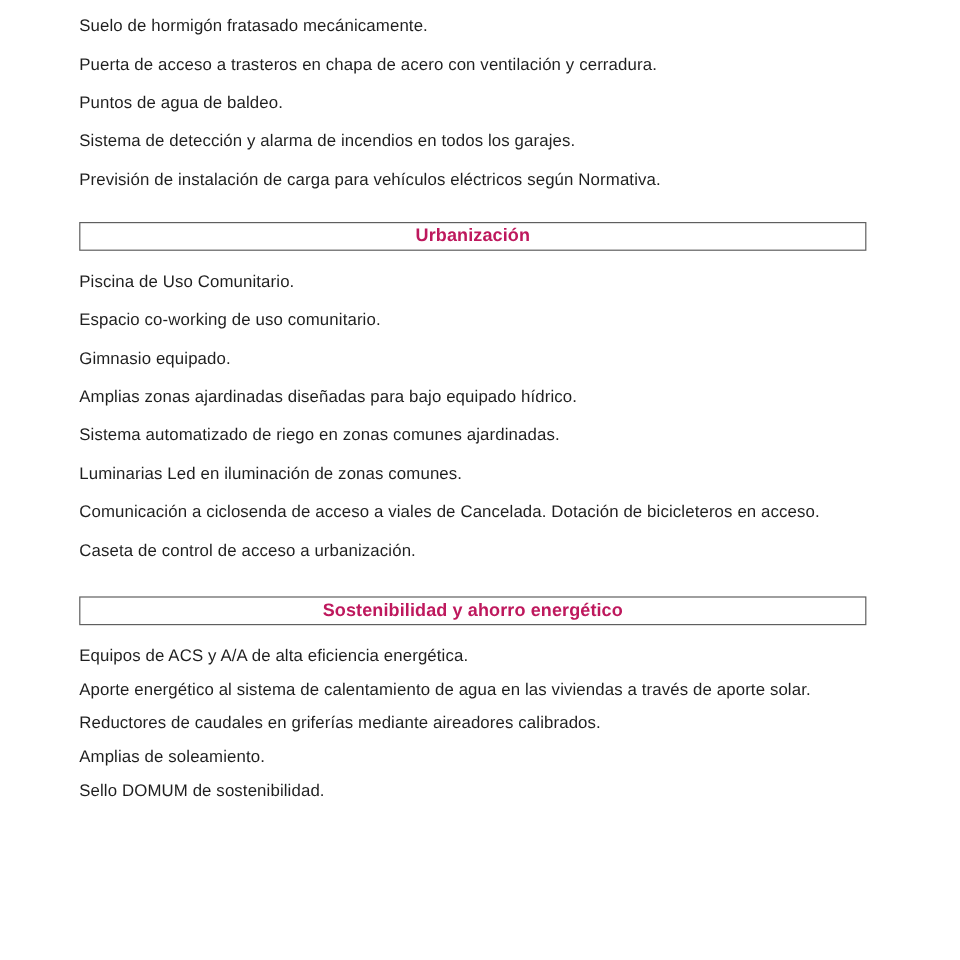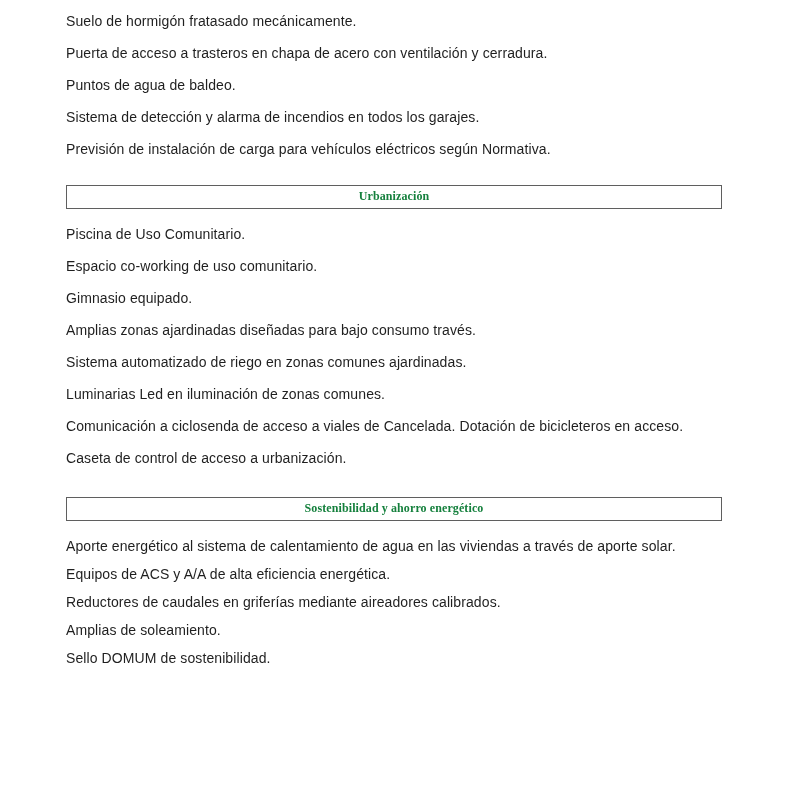--- a/index.html
+++ b/index.html
@@ -31,26 +31,25 @@
   .section-box {
     box-sizing: border-box;
     width: 656px;
     height: 24px;
     border: 1.5px solid #5f5f5f;
     margin: 27px 0 16px 0;
     text-align: center;
   }
   .section-box .section-title {
     display: block;
-    font-size: 12px;
+    font-size: 15px;
     font-weight: bold;
     line-height: 21px;
-    color: #15803d;
+    color: #be185d;
     letter-spacing: 0.1px;
-    font-family: Liberation Serif, serif;
   }
   .section-box.second {
     margin-top: 30px;
   }
 </style>
 </head>
 <body>
 
 <div class="page">
 
@@ -63,32 +62,32 @@
   </div>
 
   <div class="section-box">
     <span class="section-title">Urbanización</span>
   </div>
 
   <div class="section-block">
     <p class="doc-line">Piscina de Uso Comunitario.</p>
     <p class="doc-line">Espacio co-working de uso comunitario.</p>
     <p class="doc-line">Gimnasio equipado.</p>
-    <p class="doc-line">Amplias zonas ajardinadas diseñadas para bajo consumo través.</p>
+    <p class="doc-line">Amplias zonas ajardinadas diseñadas para bajo equipado hídrico.</p>
     <p class="doc-line">Sistema automatizado de riego en zonas comunes ajardinadas.</p>
     <p class="doc-line">Luminarias Led en iluminación de zonas comunes.</p>
     <p class="doc-line">Comunicación a ciclosenda de acceso a viales de Cancelada. Dotación de bicicleteros en acceso.</p>
     <p class="doc-line">Caseta de control de acceso a urbanización.</p>
   </div>
 
   <div class="section-box second">
     <span class="section-title">Sostenibilidad y ahorro energético</span>
   </div>
 
   <div class="section-block sp-narrow">
+    <p class="doc-line">Equipos de ACS y A/A de alta eficiencia energética.</p>
     <p class="doc-line">Aporte energético al sistema de calentamiento de agua en las viviendas a través de aporte solar.</p>
-    <p class="doc-line">Equipos de ACS y A/A de alta eficiencia energética.</p>
     <p class="doc-line">Reductores de caudales en griferías mediante aireadores calibrados.</p>
     <p class="doc-line">Amplias de soleamiento.</p>
     <p class="doc-line">Sello DOMUM de sostenibilidad.</p>
   </div>
 
 </div>
 
 </body></html>

